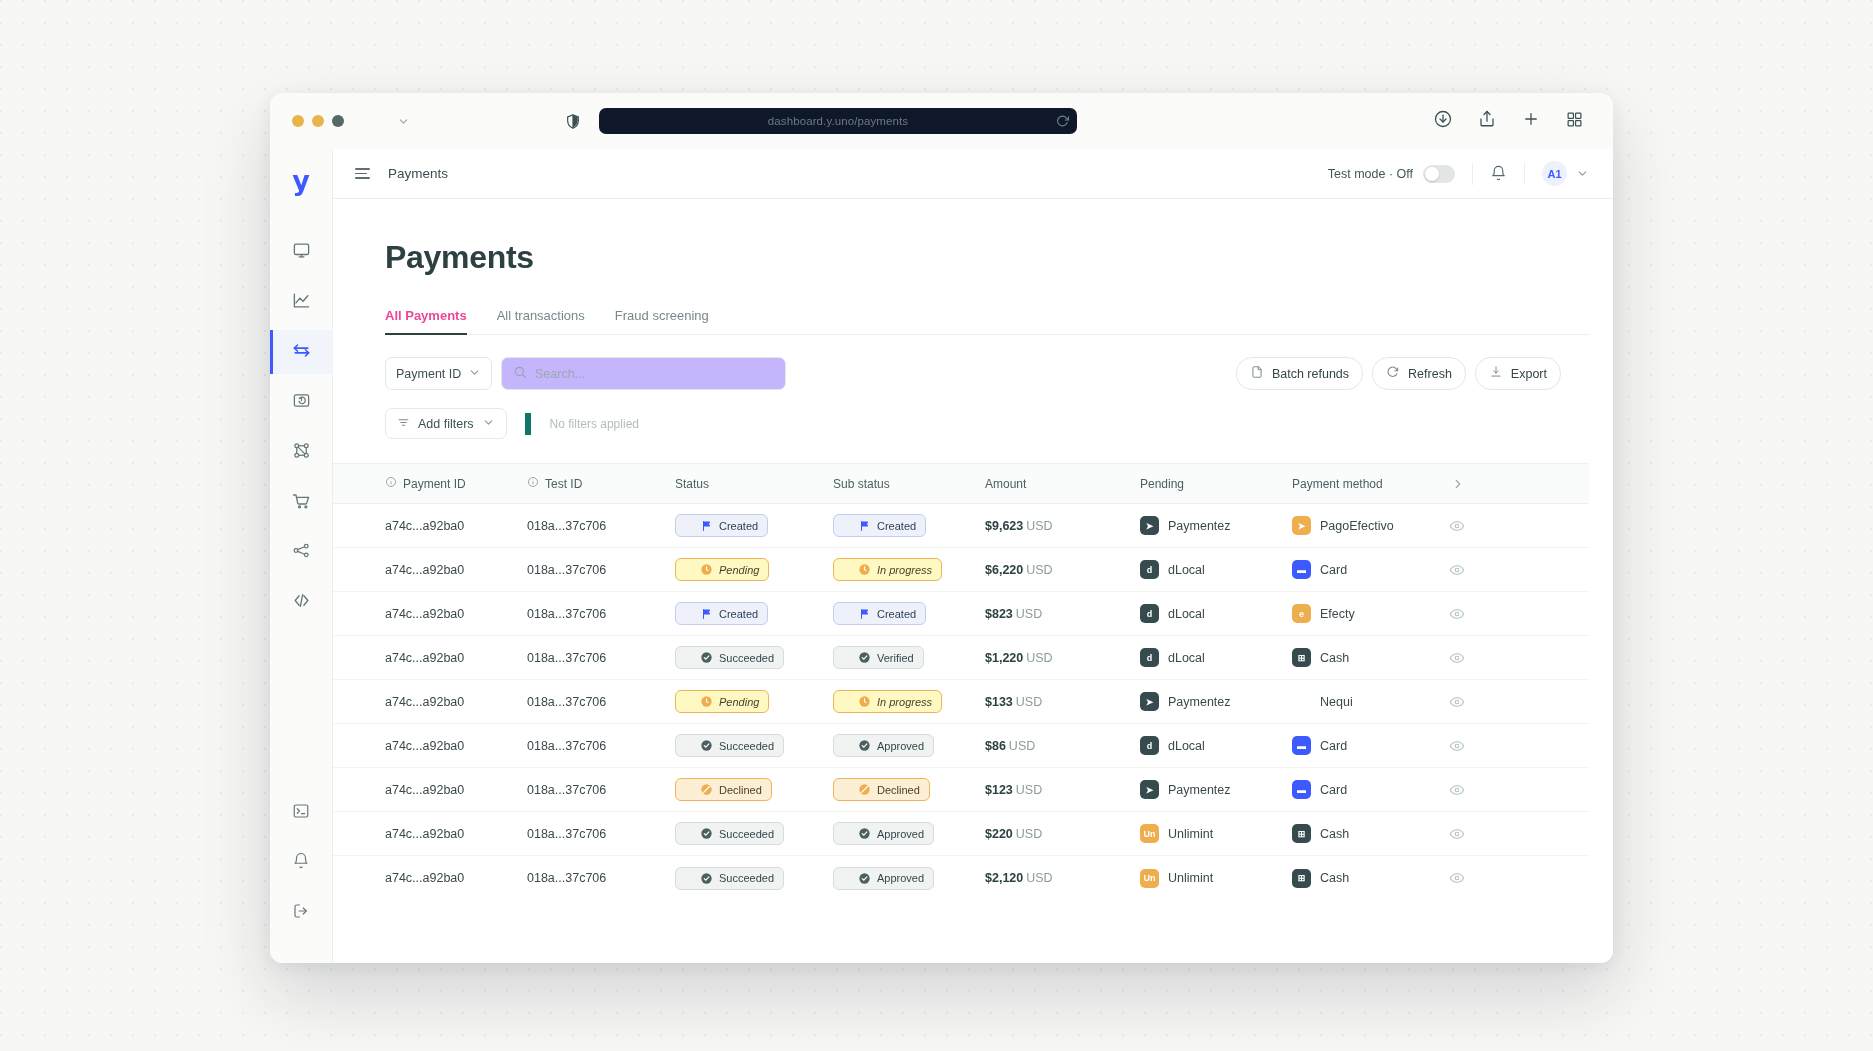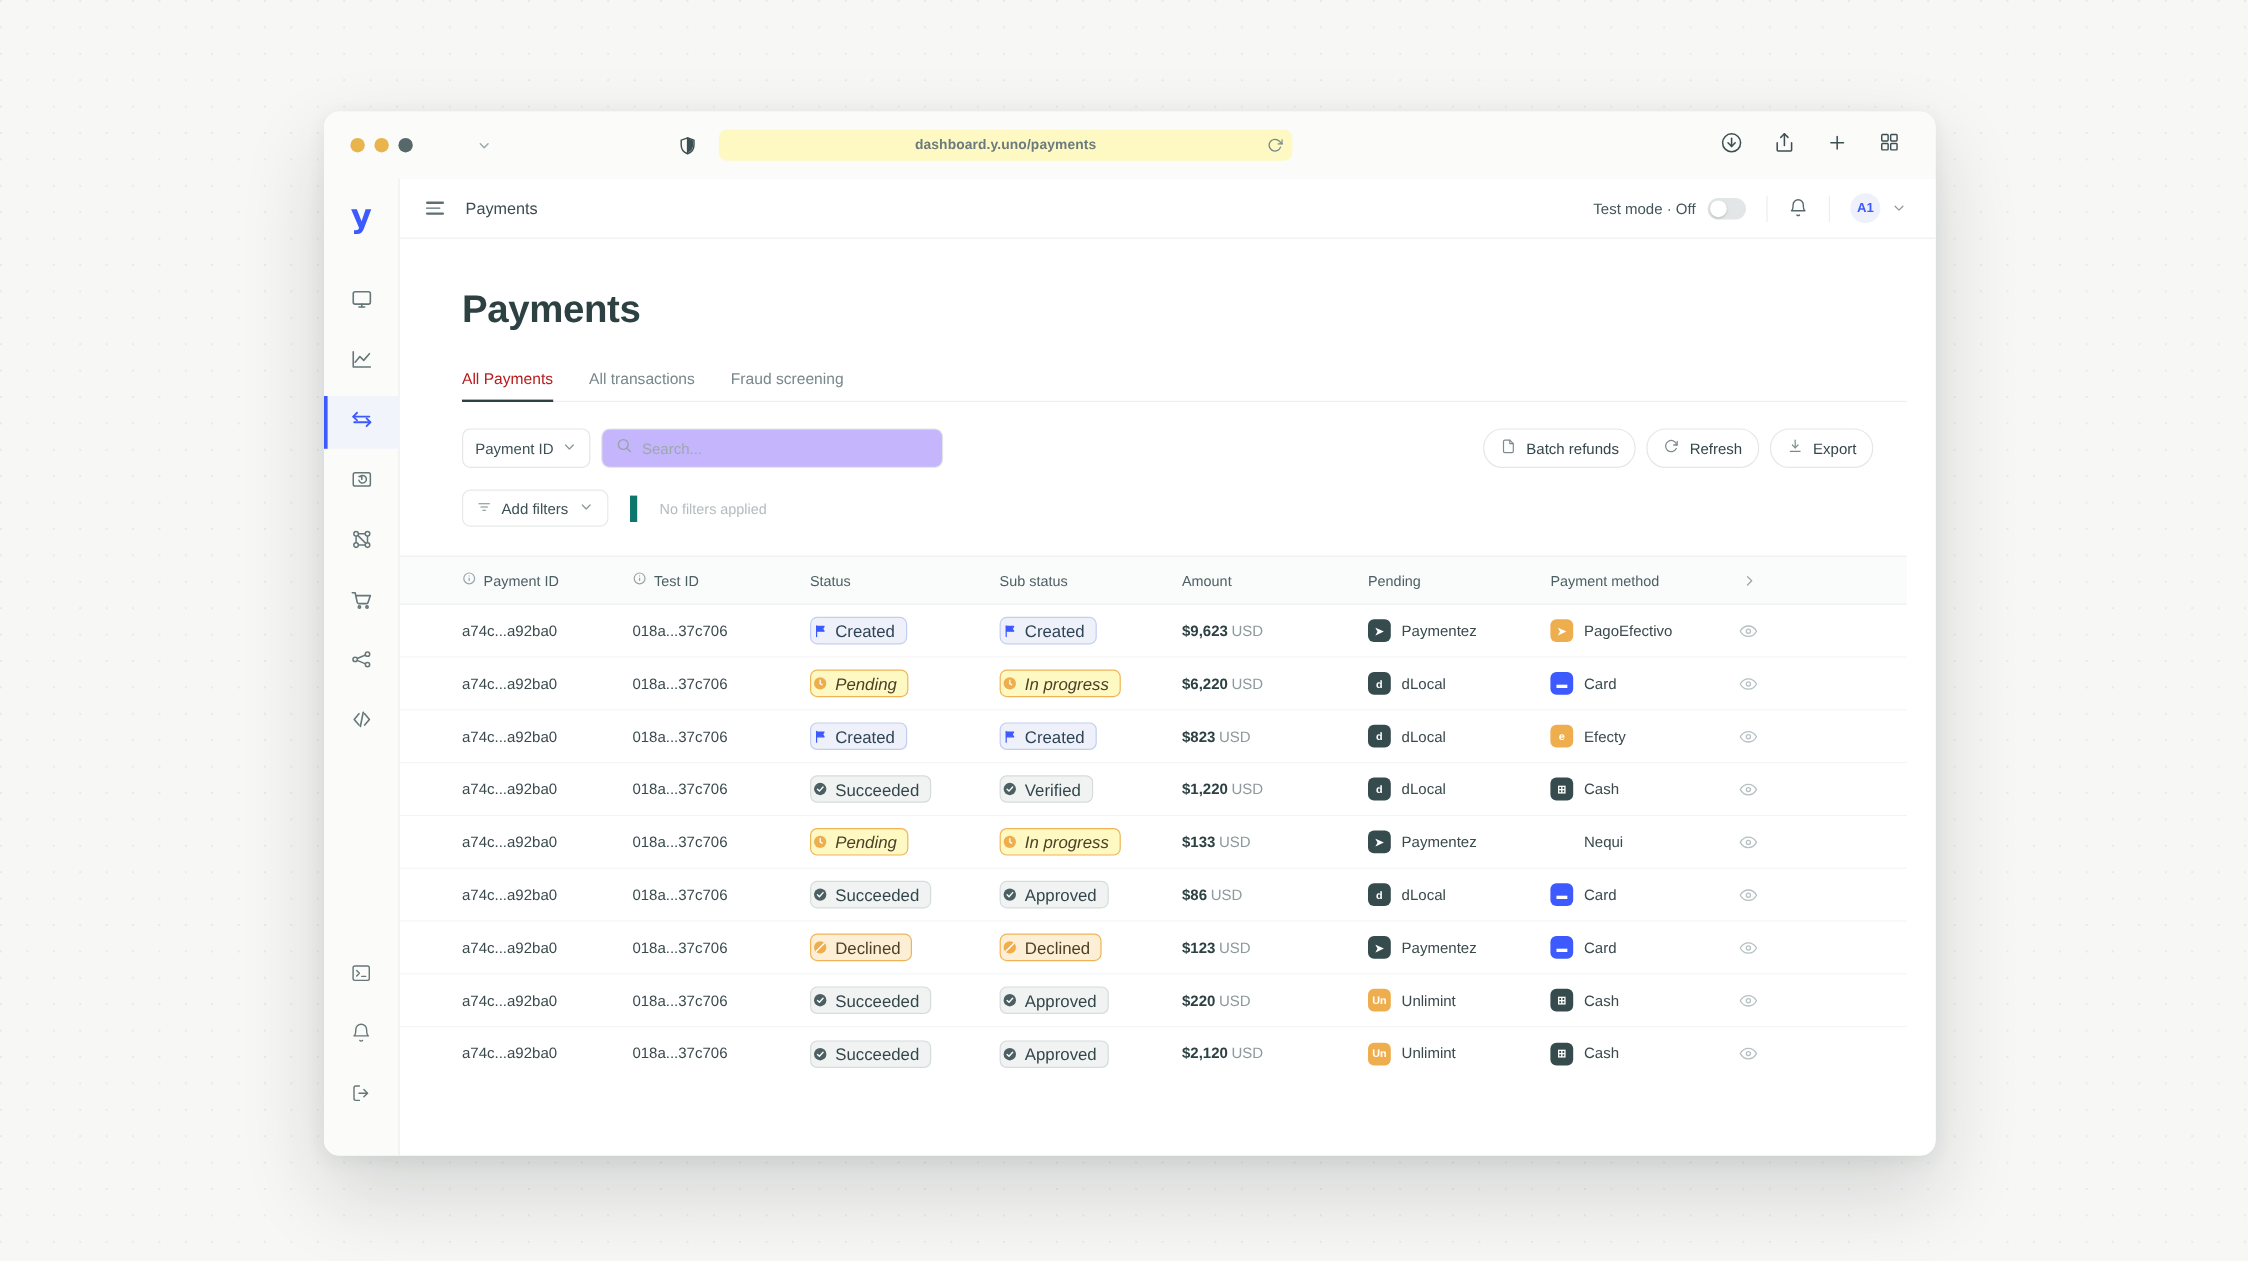--- a/index.html
+++ b/index.html
@@ -44,25 +44,24 @@
 
   .chrome-chevron {
     margin-left: 53px; color: #9aa6a8; font-size: 12px; line-height: 1;
     display: flex; align-items: center;
   }
   .shield-wrap { margin-left: 155px; display: flex; align-items: center; }
 
   .urlbar {
     margin-left: 18px;
     width: 478px; height: 26px;
-    background: #fef9c3;
+    background: #0f172a;
     border-radius: 7px;
     display: flex; align-items: center; justify-content: center;
     position: relative;
-    font-weight: bold;
   }
   .urlbar .url {
     font-size: 11.5px; color: #6b7a7d; letter-spacing: 0.1px;
   }
   .urlbar .reload {
     position: absolute; right: 8px; top: 50%; transform: translateY(-50%);
     display: flex; align-items: center; color: #76868a;
   }
   .chrome-right {
     margin-left: auto; display: flex; align-items: center; gap: 26px;
@@ -143,21 +142,21 @@
   .tabs {
     display: flex; gap: 30px;
     margin: 32px 0 0 52px;
     border-bottom: 1px solid #edefee;
     padding-right: 28px;
   }
   .tab {
     font-size: 13px; color: #78888b; padding-bottom: 11px;
     cursor: pointer; position: relative;
   }
-  .tab.active { color: #b91c1c; font-weight: 400; }
+  .tab.active { color: #ec4899; font-weight: 700; }
   .tab.active::after {
     content: ""; position: absolute; left: 0; bottom: -1px;
     width: 100%; height: 2px; background: #2d4143;
   }
 
   .filterbar {
     display: flex; align-items: center;
     margin: 22px 0 0 52px; padding-right: 28px;
   }
   .select {
@@ -226,22 +225,22 @@
     display: flex; align-items: center;
     height: 44px;
     padding-left: 52px;
     font-size: 12.5px; color: #39494c;
     border-bottom: 1px solid #f3f5f4;
   }
   .trow:last-child { border-bottom: none; }
 
   .badge {
     display: inline-flex; align-items: center; gap: 6px;
-    height: 23px; padding: 0 9px 0 1px;
-    border-radius: 6px; font-size: 14px; font-weight: 500;
+    height: 23px; padding: 0 9px 0 24px;
+    border-radius: 6px; font-size: 11px; font-weight: 500;
     border: 1px solid transparent; white-space: nowrap; text-align: center;
   }
   .badge.created { background: #eef1fa; border-color: #c2cdf2; color: #2f4356; }
   .badge.pending { background: #fef9c3; border-color: #f0b457; color: #4c4128; font-style: italic; }
   .badge.succeeded { background: #f1f3f3; border-color: #d6dbdb; color: #33474a; }
   .badge.declined { background: #fdeed6; border-color: #f0b457; color: #4c4128; }
 
   .bico { width: 13px; height: 13px; display: flex; align-items: center; justify-content: center; }
 
   .amount { font-weight: 700; color: #2d4143; }

